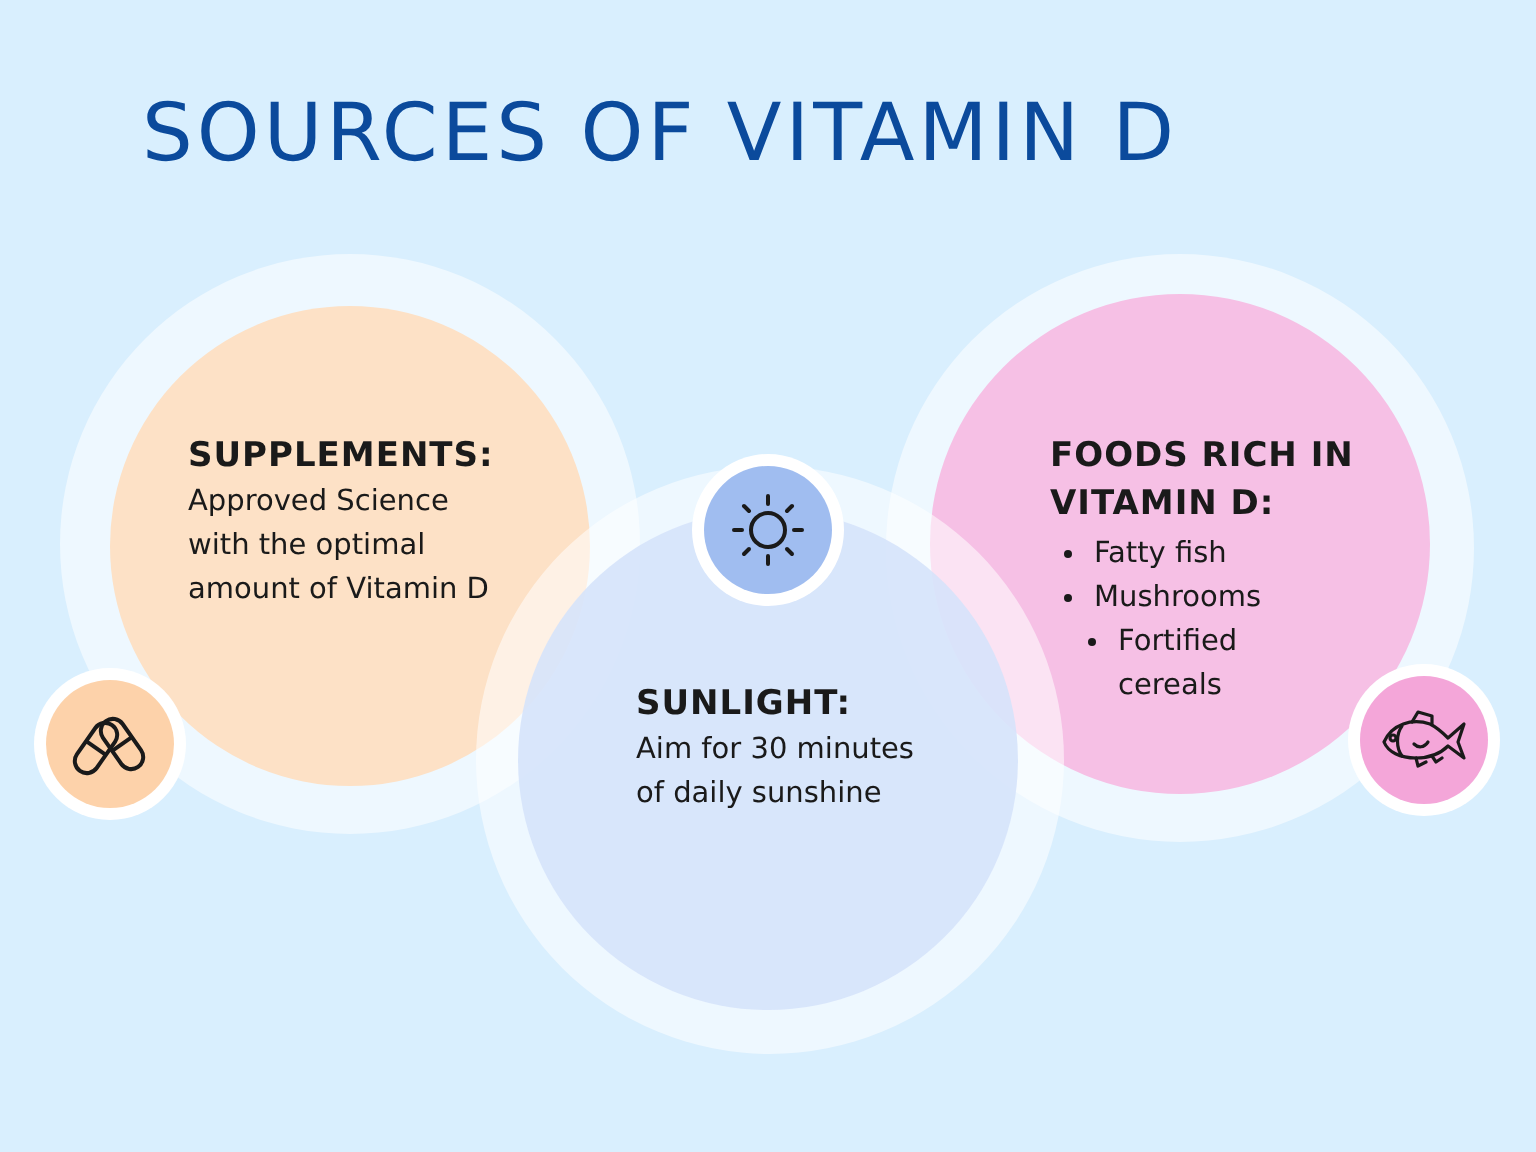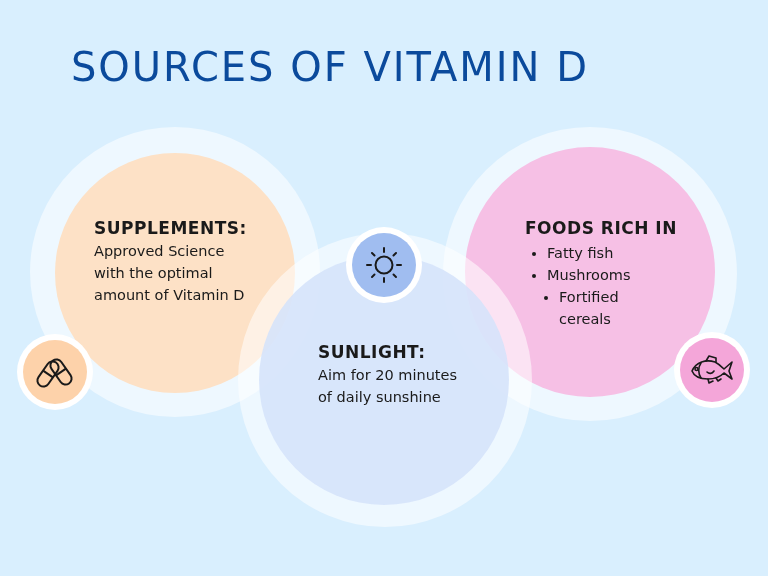--- a/index.html
+++ b/index.html
@@ -50,26 +50,27 @@
 
 <div class="text-block" style="left:94px;top:216px;width:200px;">
   <div class="heading">SUPPLEMENTS:</div>
   <div>Approved Science</div>
   <div>with the optimal</div>
   <div>amount of Vitamin D</div>
 </div>
 
 <div class="text-block" style="left:318px;top:340px;width:170px;">
   <div class="heading">SUNLIGHT:</div>
-  <div>Aim for 20 minutes</div>
+  <div>Aim for 30 minutes</div>
   <div>of daily sunshine</div>
 </div>
 
 <div class="text-block" style="left:525px;top:216px;width:165px;">
   <div class="heading">FOODS RICH IN</div>
+  <div class="heading">VITAMIN D:</div>
   <ul>
     <li>Fatty fish</li>
     <li>Mushrooms</li>
     <li style="width:80px;margin-left:12px;">Fortified cereals</li>
   </ul>
 </div>
 
 <div class="badge" style="left:17px;top:334px;">
   <div class="inner" style="background:#FDD2AA;">
     <svg width="40" height="40" viewBox="0 0 40 40" fill="none" stroke="#1a1a1a" stroke-width="2">

